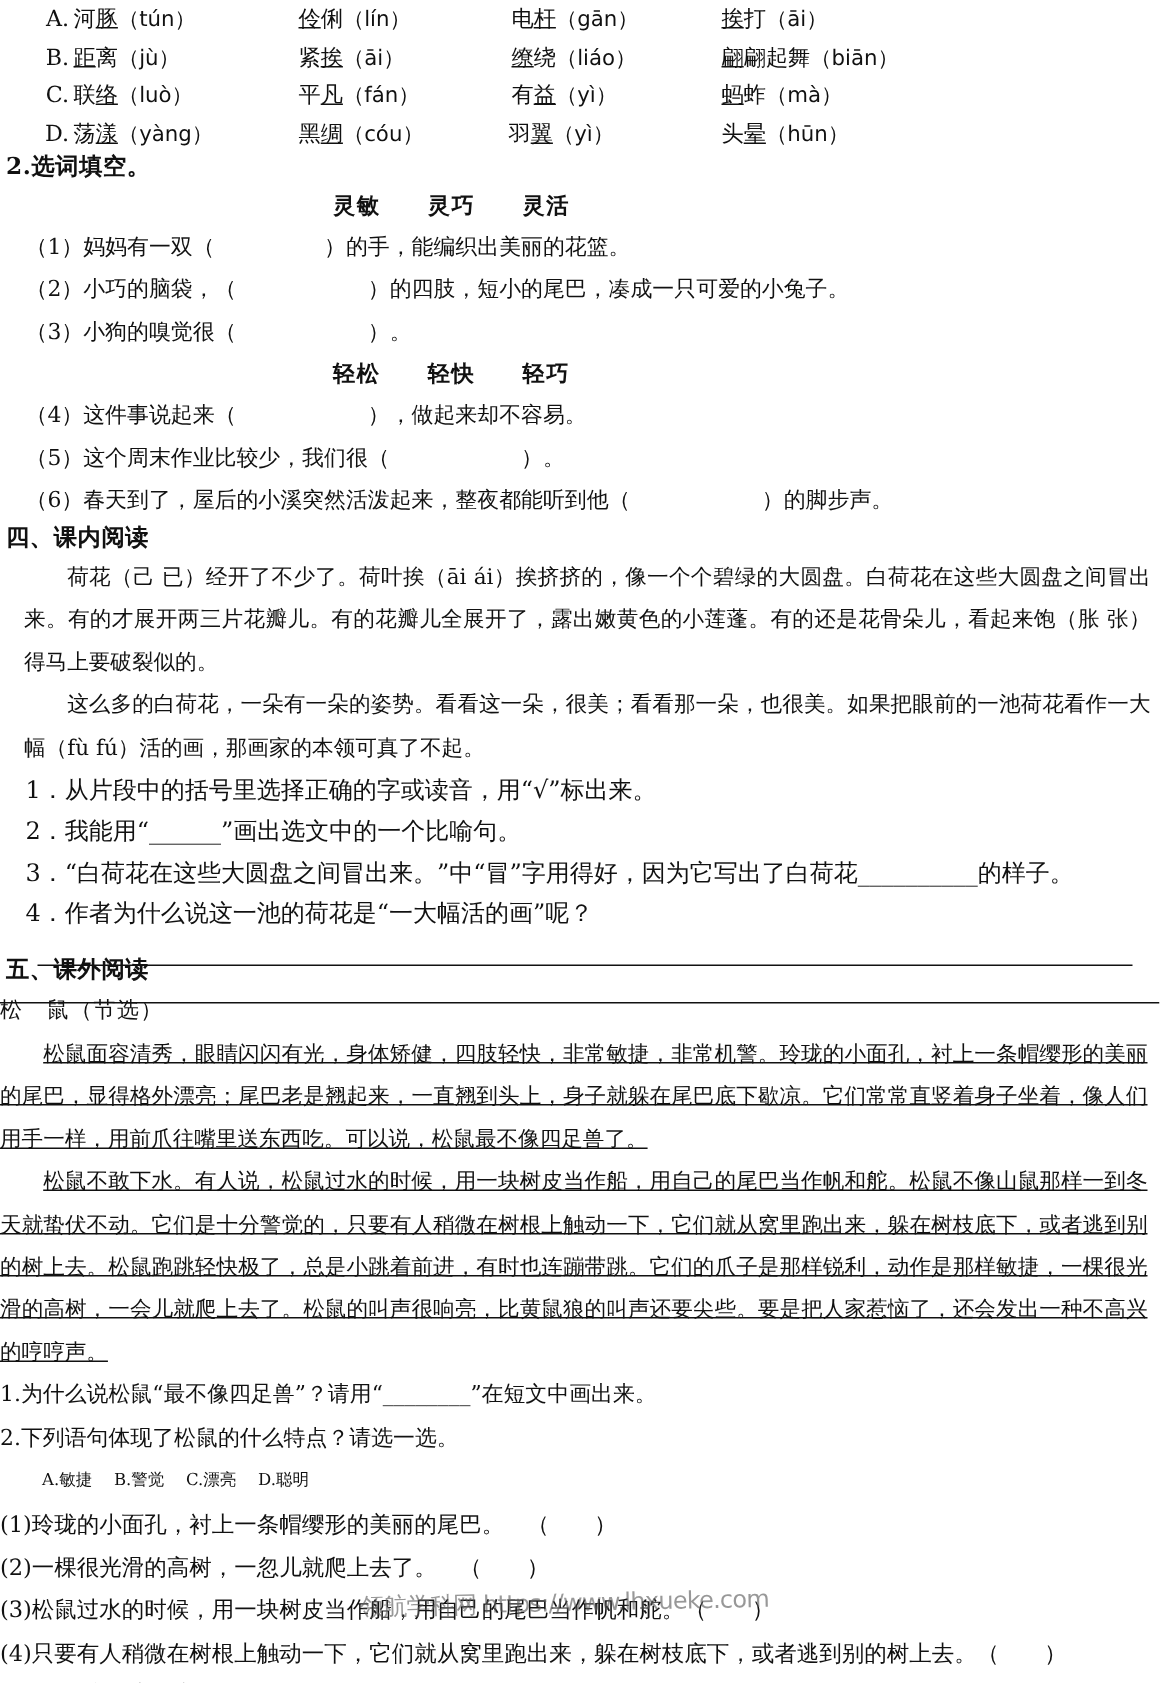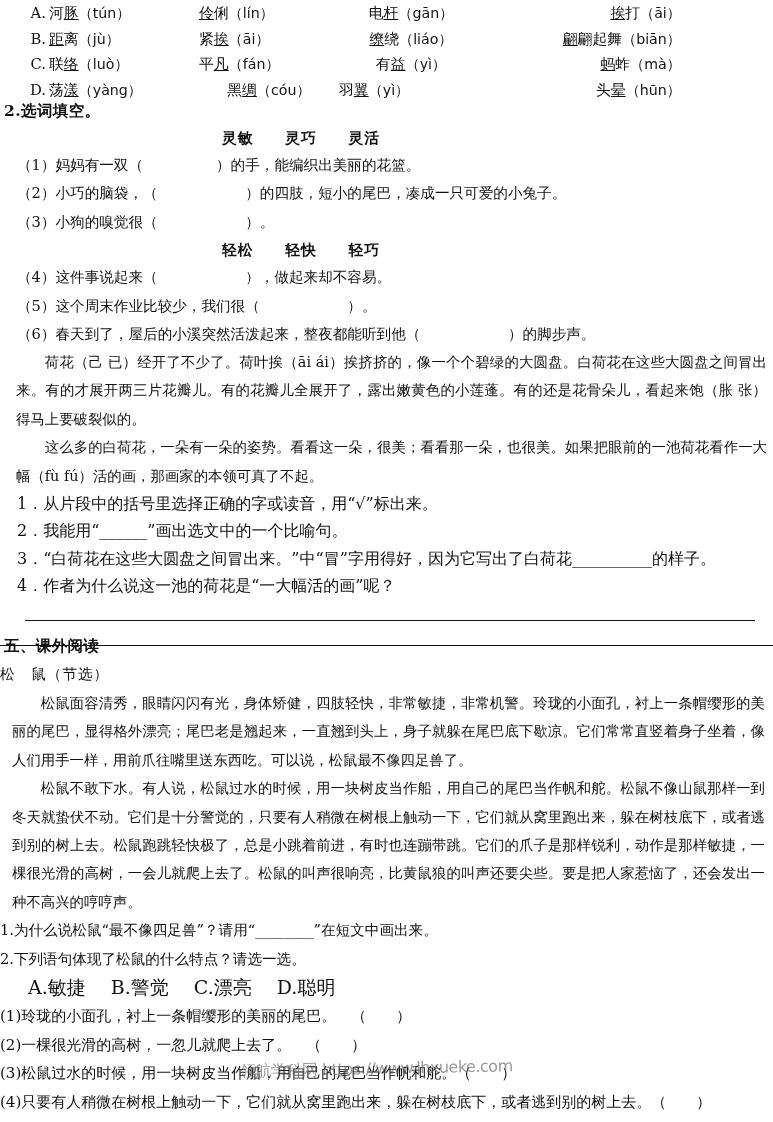--- a/index.html
+++ b/index.html
@@ -54,22 +54,22 @@
   }
   .choice-row .opt-letter {
     width: 46px;
     text-align: right;
     padding-right: 3px;
     flex: none;
   }
   .choice-cell { flex: none; white-space: pre; }
   .c0 { width: 150px; }
   .c1 { width: 142px; }
-  .c2 { width: 140px; text-align: center; }
-  .c3 { width: 200px; text-align: right; }
+  .c2 { width: 140px; }
+  .c3 { width: 200px; }
   .u { text-decoration: underline; text-underline-offset: 1px; }
   .py { font-family: "DejaVu Sans", "Liberation Sans", sans-serif; font-size: 14.2px; margin-top: 17px; }
 
   
   #fill-block { position: absolute; left: 0; top: 101px; width: 611px; }
   .word-bank {
     font-weight: bold;
     font-size: 14.8px;
     line-height: 27px;
     padding-left: 222px;
@@ -105,28 +105,28 @@
   }
 
   
   #read2-block { position: absolute; left: 0; top: 636px; width: 773px; }
   .piece-title {
     text-align: left;
     font-size: 14.6px;
     line-height: 30px;
     letter-spacing: 1px;
   }
-  #read2-block .para { padding: 0 8px 0 12px; }
+  #read2-block .para { padding: 0 8px 0 0; text-decoration: underline; }
   .q-main {
     font-size: 14.6px;
     line-height: 28.6px;
     white-space: pre;
   }
   .opt-row {
-    font-size: 19px;
+    font-size: 11px;
     line-height: 28.6px;
     padding-left: 28px;
     white-space: pre;
   }
   .sent-row {
     font-size: 15px;
     line-height: 28.6px;
     white-space: pre;
   }
 
@@ -192,20 +192,21 @@
     <div class="fill-line">（1）妈妈有一双（　　　　　）的手，能编织出美丽的花篮。</div>
     <div class="fill-line">（2）小巧的脑袋，（　　　　　　）的四肢，短小的尾巴，凑成一只可爱的小兔子。</div>
     <div class="fill-line">（3）小狗的嗅觉很（　　　　　　）。</div>
     <div class="word-bank">轻松　　轻快　　轻巧</div>
     <div class="fill-line">（4）这件事说起来（　　　　　　），做起来却不容易。</div>
     <div class="fill-line">（5）这个周末作业比较少，我们很（　　　　　　）。</div>
     <div class="fill-line">（6）春天到了，屋后的小溪突然活泼起来，整夜都能听到他（　　　　　　）的脚步声。</div>
   </div>
 
   <div id="read1-block">
+    <div class="sec-head">四、课内阅读</div>
     <p class="para indent2">荷花（己  已）经开了不少了。荷叶挨（āi  ái）挨挤挤的，像一个个碧绿的大圆盘。白荷花在这些大圆盘之间冒出来。有的才展开两三片花瓣儿。有的花瓣儿全展开了，露出嫩黄色的小莲蓬。有的还是花骨朵儿，看起来饱（胀  张）得马上要破裂似的。</p>
     <p class="para indent2">这么多的白荷花，一朵有一朵的姿势。看看这一朵，很美；看看那一朵，也很美。如果把眼前的一池荷花看作一大幅（fù  fú）活的画，那画家的本领可真了不起。</p>
     <div class="qsub">1．从片段中的括号里选择正确的字或读音，用“√”标出来。</div>
     <div class="qsub">2．我能用“______”画出选文中的一个比喻句。</div>
     <div class="qsub">3．“白荷花在这些大圆盘之间冒出来。”中“冒”字用得好，因为它写出了白荷花__________的样子。</div>
     <div class="qsub">4．作者为什么说这一池的荷花是“一大幅活的画”呢？</div>
     <div class="ansline"></div>
     <div class="divider"></div>
   </div>
 

